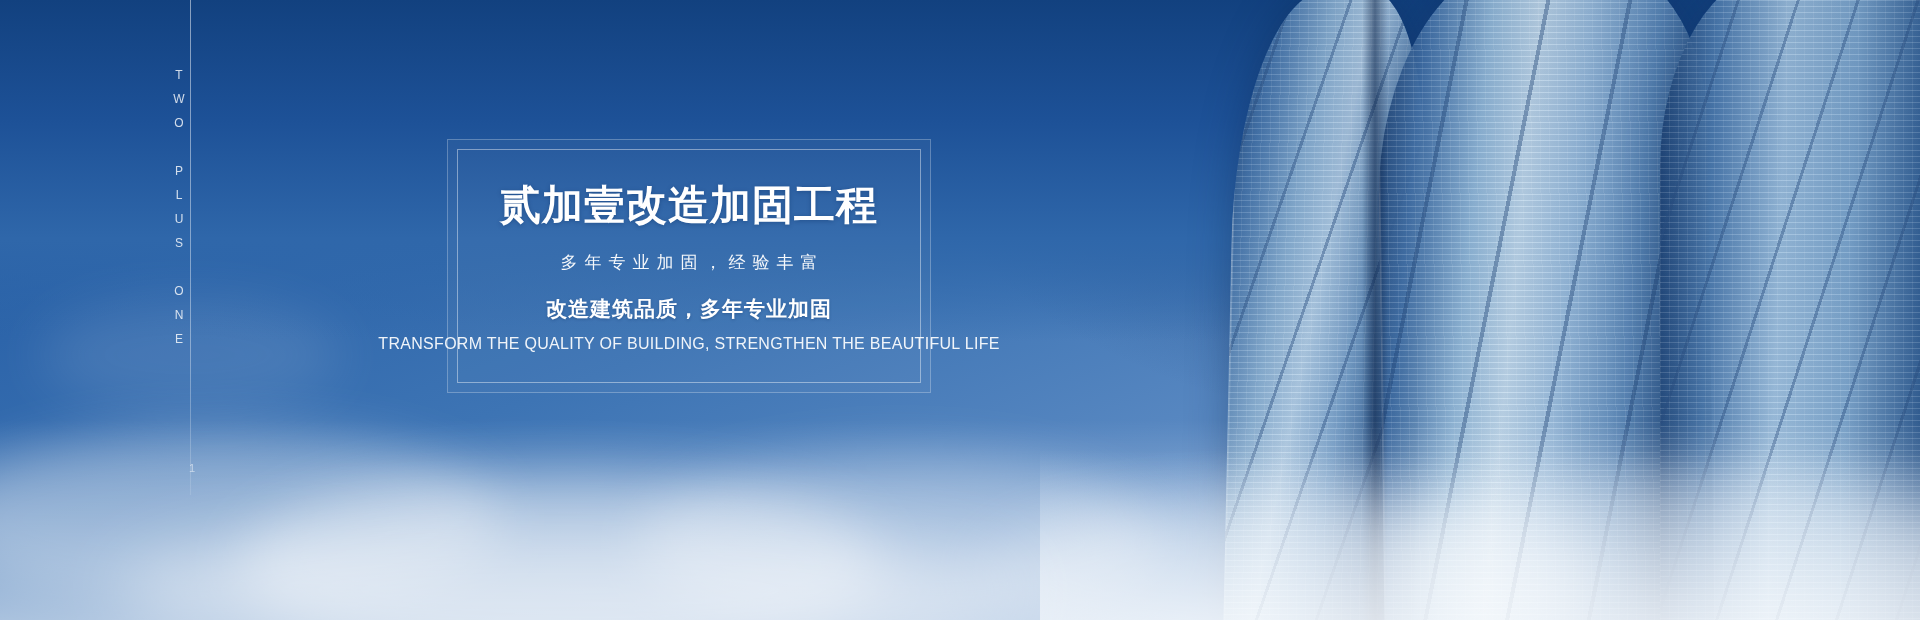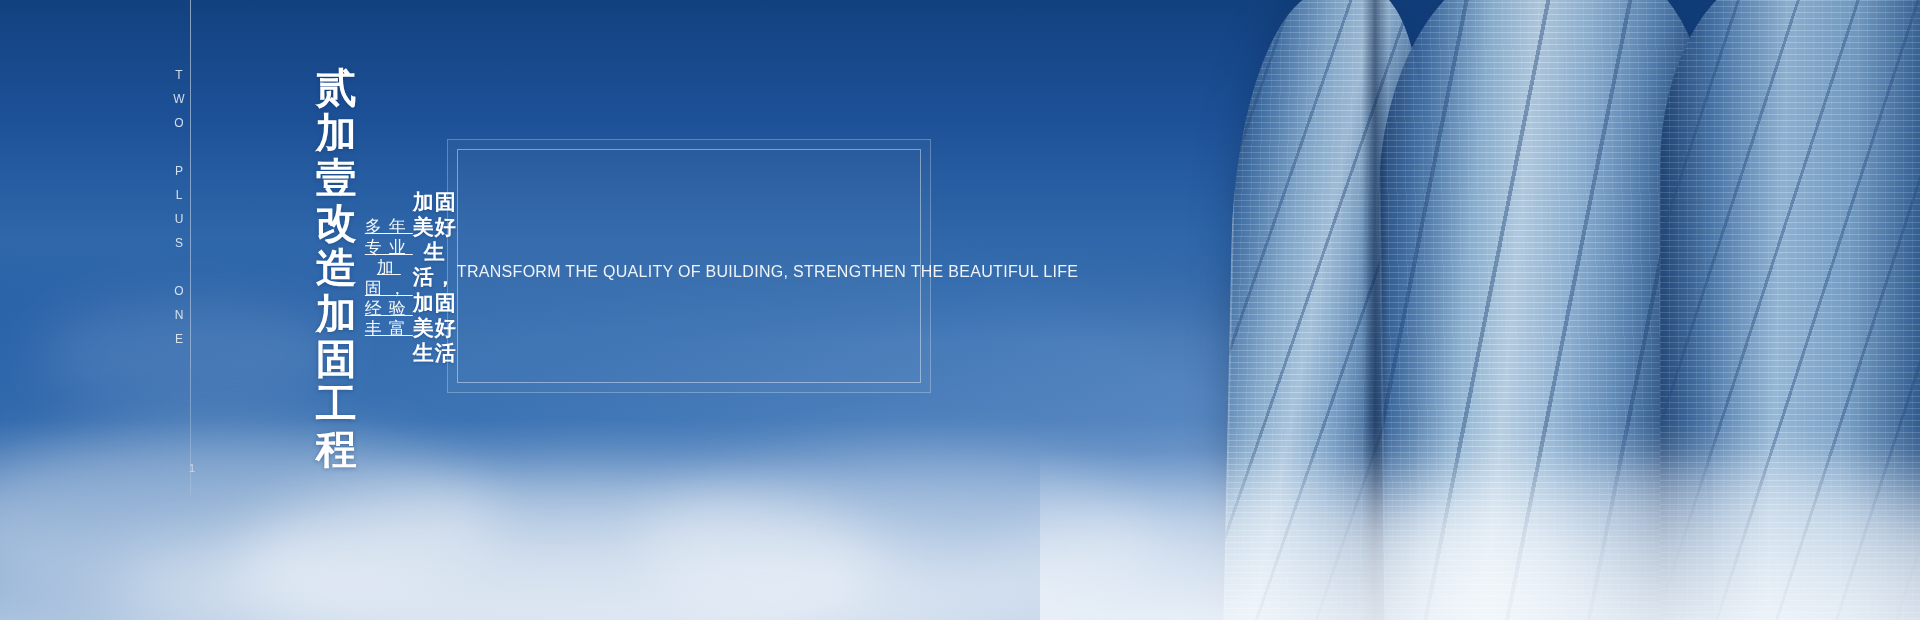--- a/index.html
+++ b/index.html
@@ -79,23 +79,23 @@
     border:1px solid rgba(255,255,255,0.26);
     background:rgba(255,255,255,0.035);
   }
   .frame-inner {
     position:absolute;
     left:9px; top:9px; right:9px; bottom:9px;
     border:1px solid rgba(255,255,255,0.42);
   }
   .frame-content {
     position:absolute;
-    left:8px; top:0; width:100%; height:100%;
+    left:0; top:0; width:100%; height:100%;
     display:flex;
-    flex-direction:row;
+    flex-direction:column;
     align-items:center;
     justify-content:center;
     text-align:center;
   }
 
   .headline {
     font-size:41px;
     font-weight:700;
     color:#ffffff;
     letter-spacing:1px;
@@ -104,21 +104,20 @@
     margin-top:6px;
   }
   .subline {
     margin-top:25px;
     font-size:17px;
     font-weight:400;
     color:rgba(255,255,255,0.95);
     letter-spacing:7px;
     padding-left:7px;
     line-height:1.2;
-    text-decoration:underline;
   }
   .tagline {
     margin-top:22px;
     font-size:21px;
     font-weight:700;
     color:#ffffff;
     letter-spacing:1px;
     line-height:1.2;
     text-shadow:0 1px 3px rgba(10,40,90,0.30);
   }
@@ -278,18 +277,18 @@
     <div class="brand-line"></div>
     <div class="brand-text">TWO PLUS ONE</div>
     <div class="brand-num">1</div>
   </div>
 
   <div class="frame-outer">
     <div class="frame-inner"></div>
     <div class="frame-content">
       <div class="headline">贰加壹改造加固工程</div>
       <div class="subline">多年专业加固，经验丰富</div>
-      <div class="tagline">加固美好生活，加固美好生活</div>
+      <div class="tagline">改造建筑品质，多年专业加固</div>
       <div class="english">TRANSFORM THE QUALITY OF BUILDING, STRENGTHEN THE BEAUTIFUL LIFE</div>
     </div>
   </div>
 
 </div>
 
 </body></html>

